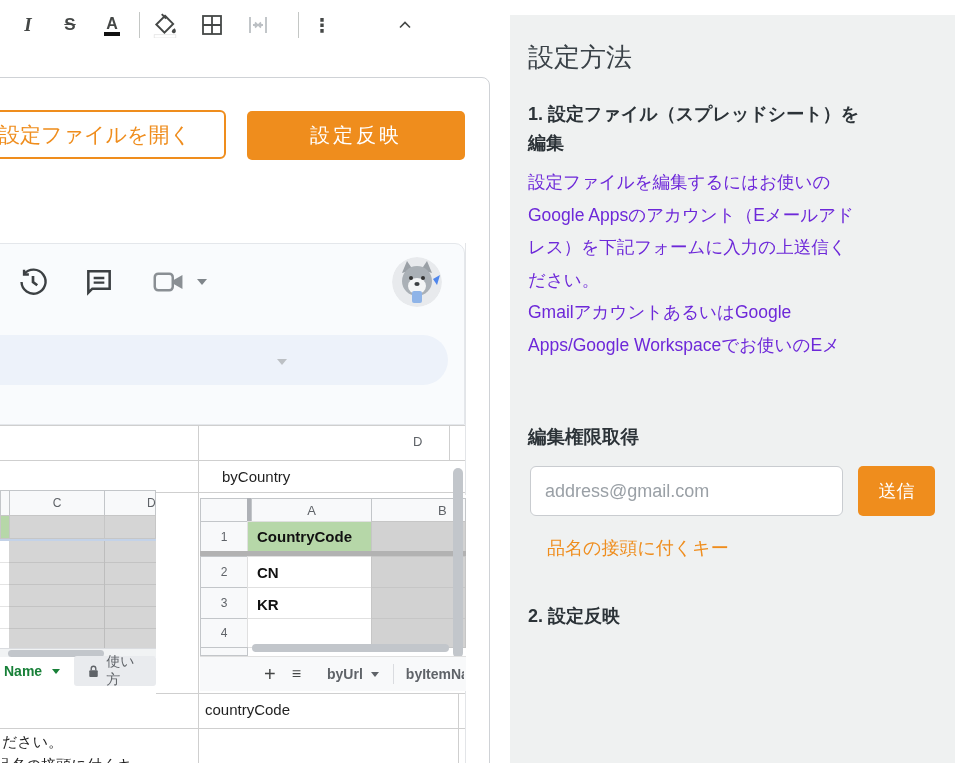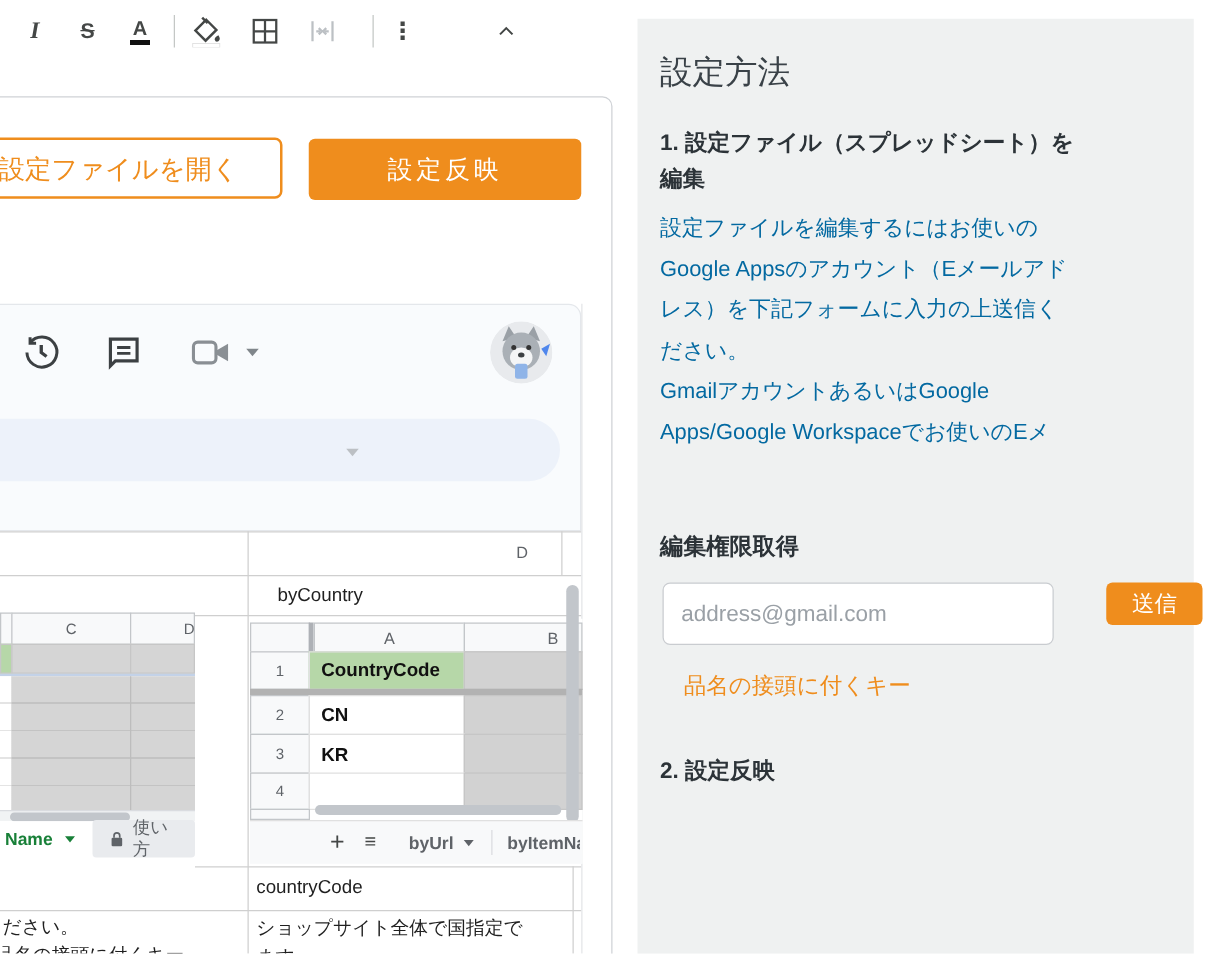--- a/index.html
+++ b/index.html
@@ -57,28 +57,28 @@
   .tab-active { font-size:14px; font-weight:bold; color:#188038; display:flex; align-items:center; gap:10px; cursor:pointer; }
   .tab-gray  { background:#e9ebee; border-radius:3px; height:30px; display:flex; align-items:center; gap:7px;
                padding:0 14px; font-size:14px; color:#5f6368; cursor:pointer; }
   .gcaret { width:0; height:0; border-left:4px solid transparent; border-right:4px solid transparent; border-top:5px solid #188038; }
   .dcaret { width:0; height:0; border-left:4px solid transparent; border-right:4px solid transparent; border-top:5px solid #5f6368; }
 
   
   .panel { position:absolute; left:510px; top:15px; width:445px; height:760px; background:#eff1f1; }
   .p-title { position:absolute; left:528px; top:40px; font-size:26px; font-weight:400; color:#3a4248; }
   .p-h3 { position:absolute; left:528px; width:412px; font-size:18px; line-height:29px; font-weight:bold; color:#2c3338; }
-  .p-body { position:absolute; left:528px; width:415px; font-size:17.5px; line-height:32.5px; color:#0369a1; }
+  .p-body { position:absolute; left:528px; width:415px; font-size:17.5px; line-height:32.5px; color:#6d28d9; }
   .p-h4 { position:absolute; left:528px; top:424px; font-size:18.5px; font-weight:bold; color:#2c3338; }
   .email-input { position:absolute; left:530px; top:466px; width:313px; height:50px; border:1px solid #c9ccd0;
     border-radius:6px; background:#fff; font-size:18px; padding:0 14px; color:#333;
     font-family:"Liberation Sans","DejaVu Sans",sans-serif; }
   .email-input::placeholder { color:#9aa0a6; }
-  .submit-btn { position:absolute; left:858px; top:466px; width:77px; height:34px; background:var(--accent);
-    border:none; border-radius:5px; color:#fff; font-size:18px; cursor:pointer;margin-left:27px; }
+  .submit-btn { position:absolute; left:858px; top:466px; width:77px; height:50px; background:var(--accent);
+    border:none; border-radius:5px; color:#fff; font-size:18px; cursor:pointer; }
   .p-link { position:absolute; left:547px; top:536px; font-size:18px; color:var(--accent); text-decoration:none; cursor:pointer; }
 </style>
 </head>
 <body>
 
 <div class="page">
 
   <div class="card"></div>
 
   <button class="btn-outline">設定ファイルを開く</button>
@@ -176,24 +176,20 @@
   <div class="vline" style="left:458px; top:693px; height:70px;"></div>
   <div class="vline" style="left:465px; top:243px; height:520px; background:#e3e5e8;"></div>
 
   <div class="colhdr" style="left:413px; top:434px;">D</div>
   <div class="cellTxt" style="left:222px; top:468px;">byCountry</div>
   <div class="cellTxt" style="left:205px; top:701px;">countryCode</div>
 
   <div class="cellTxt" style="left:2px; top:730px; width:192px; height:33px; overflow:hidden; line-height:23px;">
     <div>ださい。</div>
     <div style="margin-left:-6px;">品名の接頭に付くキー</div>
-  </div>
-  <div class="cellTxt" style="left:205px; top:731px; width:253px; height:32px; overflow:hidden; line-height:23px; white-space:nowrap;">
-    <div>ショップサイト全体で国指定で</div>
-    <div>ます</div>
   </div>
 
   <div class="mini" style="left:0; top:490px; width:156px; height:205px;">
     <div class="mcell" style="left:0; top:0; width:10px; height:26px;"></div>
     <div class="mcell" style="left:9px; top:0; width:96px; height:26px;">C</div>
     <div class="mcell" style="left:104px; top:0; width:52px; height:26px; justify-content:flex-start; padding-left:42px;">D</div>
     <div class="gcell green" style="left:0; top:25px; width:10px; height:24px;"></div>
     <div class="gcell" style="left:9px; top:25px; width:96px; height:24px;"></div>
     <div class="gcell" style="left:104px; top:25px; width:52px; height:24px;"></div>
     <div style="position:absolute; left:0; top:49px; width:156px; height:2px; background:#c3d2e8;"></div>

